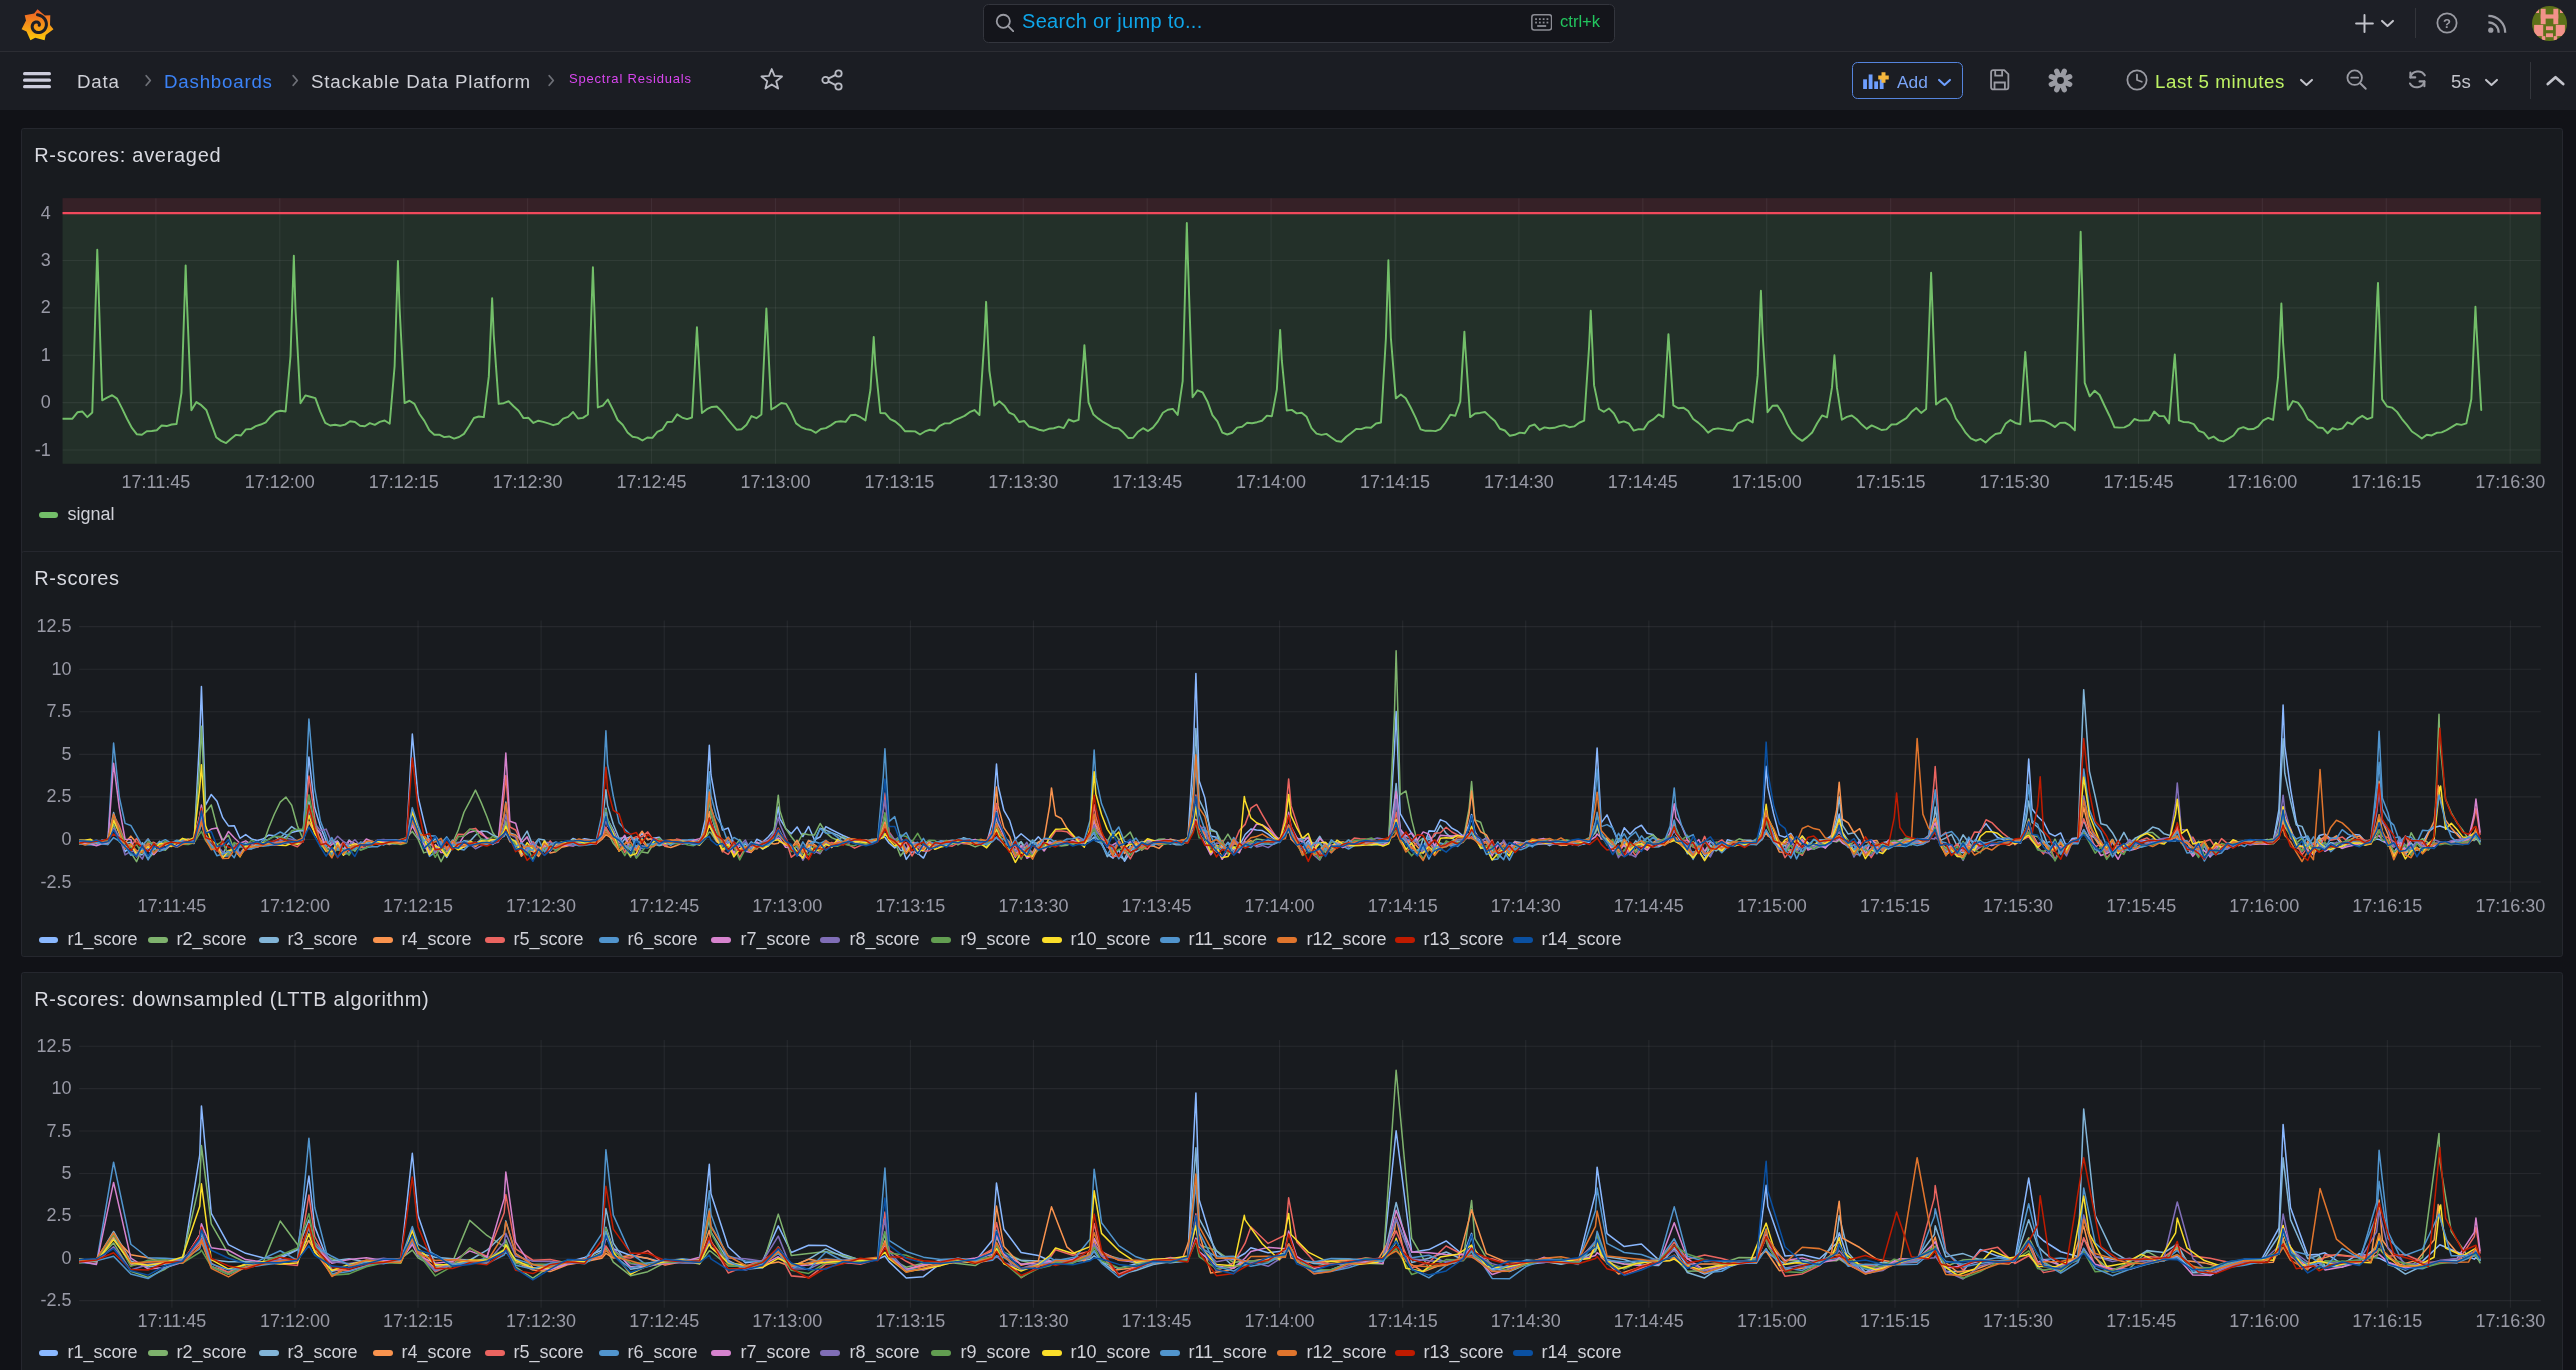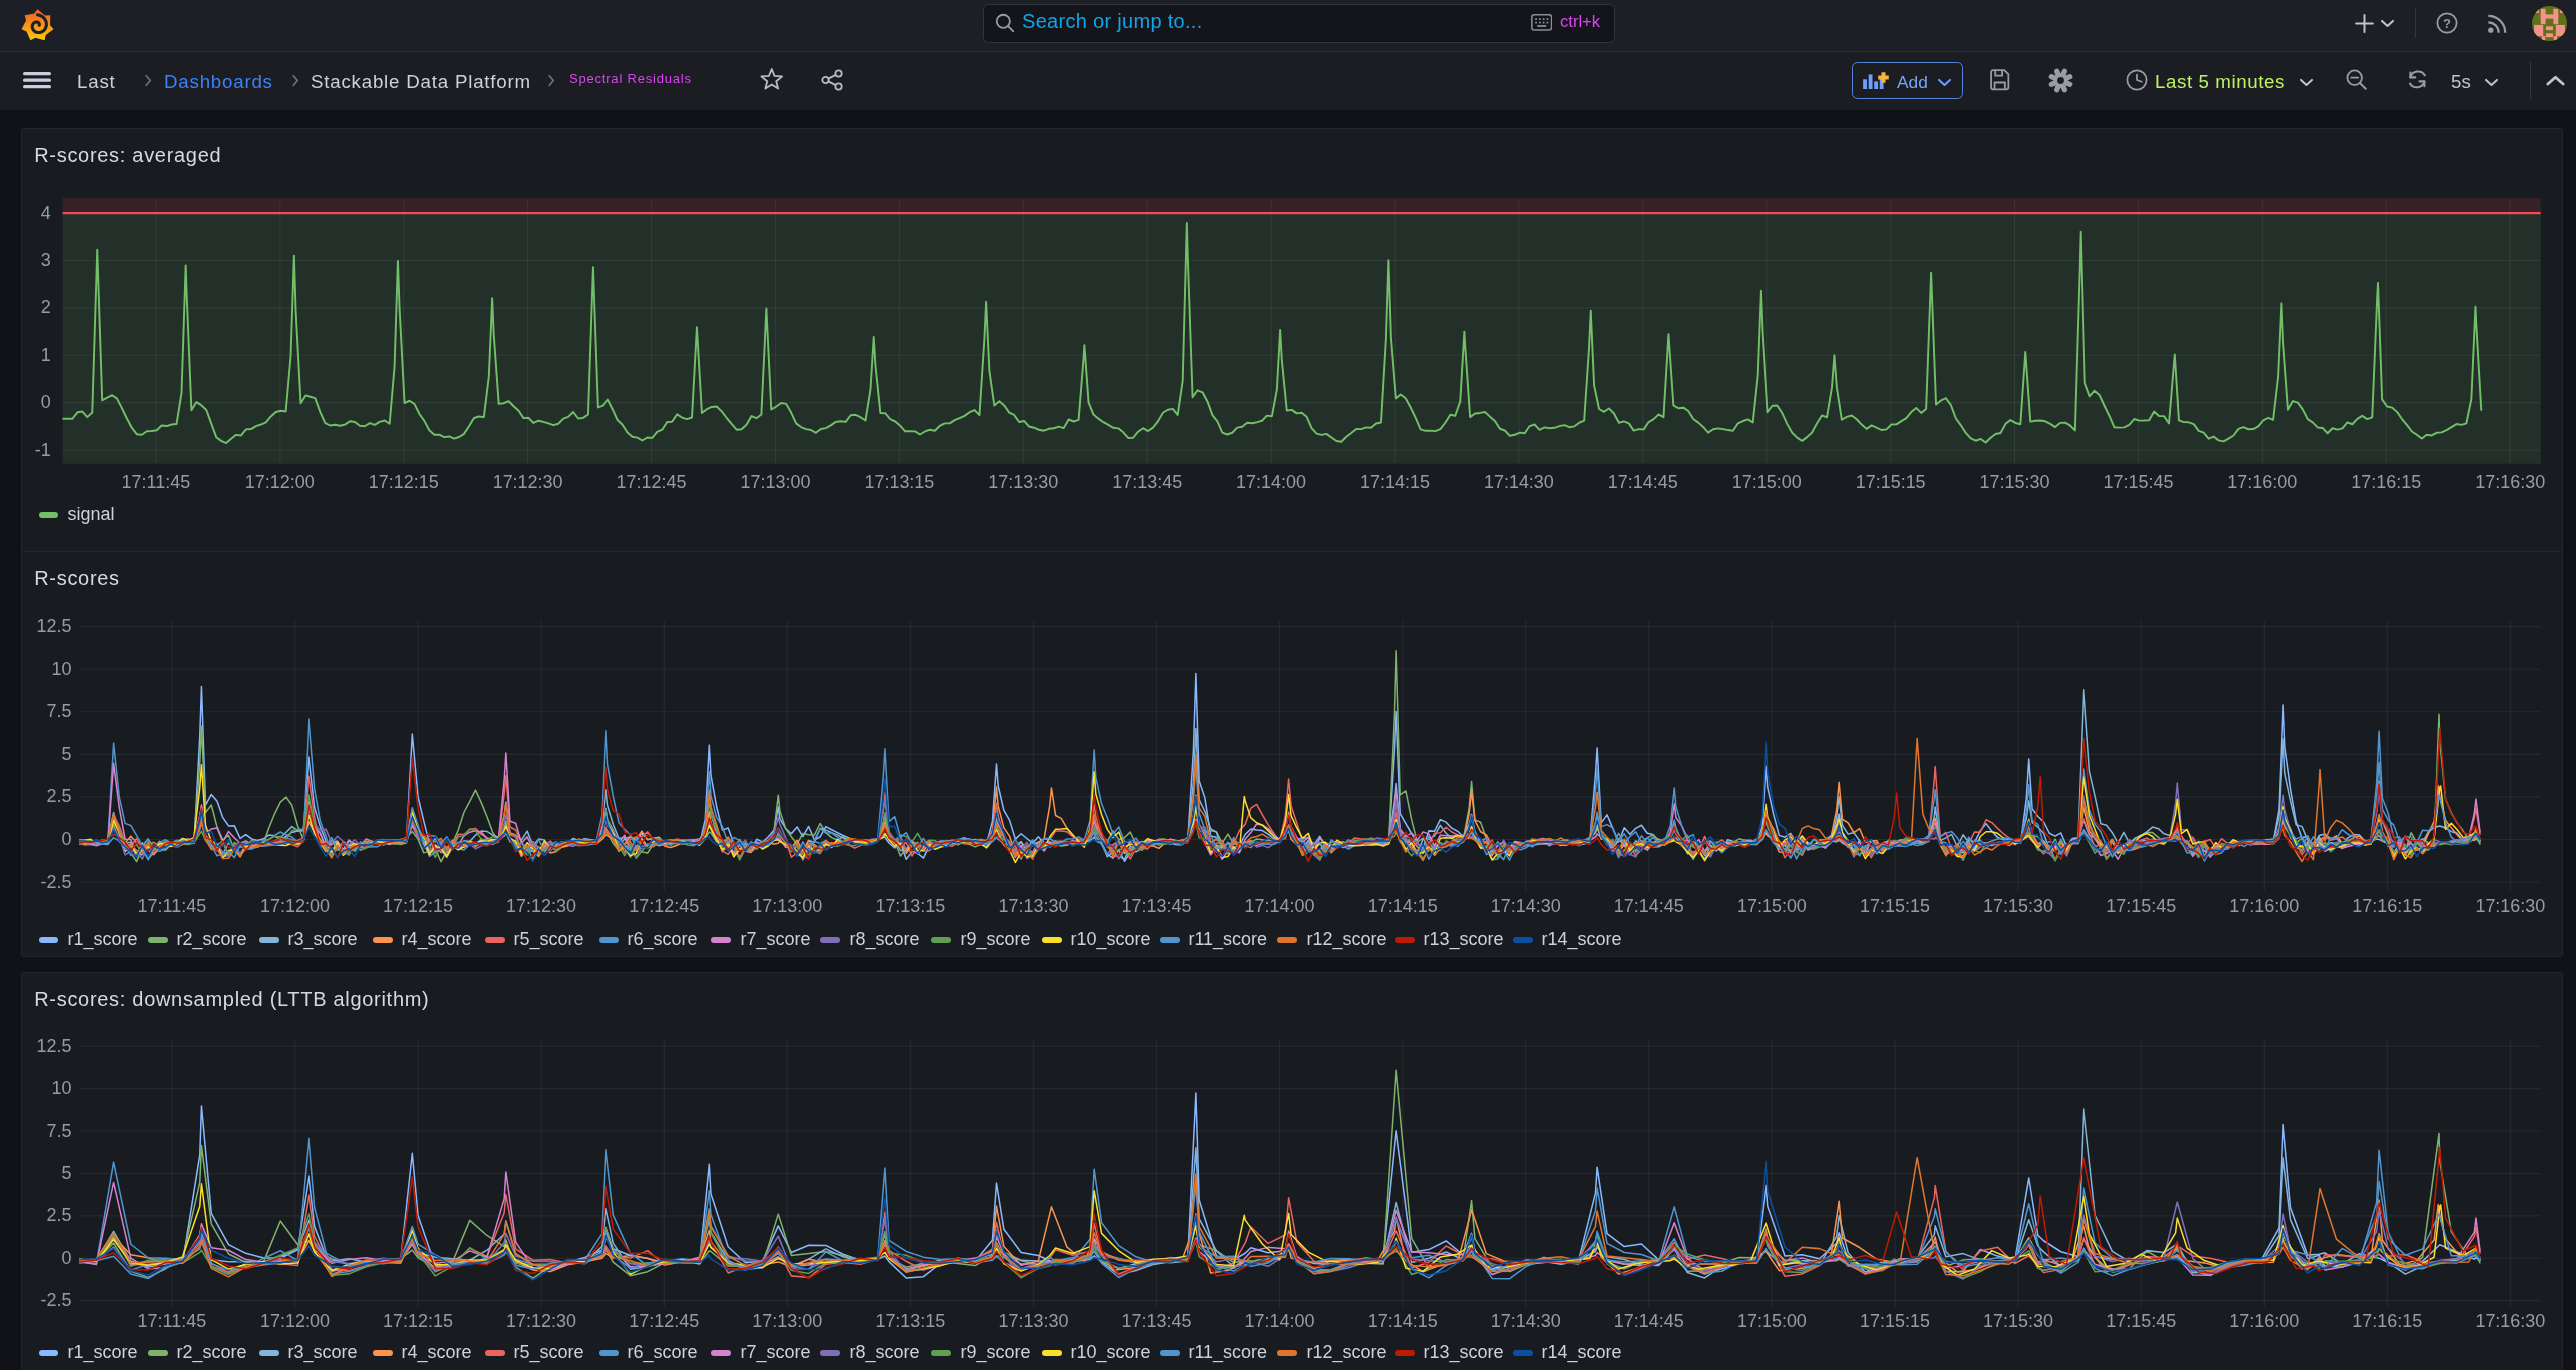--- a/index.html
+++ b/index.html
@@ -35,21 +35,21 @@
     <rect x="6" y="7.5" width="2.6" height="2.6" fill="#8b8c94"></rect>
     <rect x="11.5" y="7.5" width="2.6" height="2.6" fill="#8b8c94"></rect>
     <rect x="17" y="7.5" width="2.6" height="2.6" fill="#8b8c94"></rect>
     <rect x="22.5" y="7.5" width="2.6" height="2.6" fill="#8b8c94"></rect>
     <rect x="6" y="12.5" width="2.6" height="2.6" fill="#8b8c94"></rect>
     <rect x="11.5" y="12.5" width="2.6" height="2.6" fill="#8b8c94"></rect>
     <rect x="17" y="12.5" width="2.6" height="2.6" fill="#8b8c94"></rect>
     <rect x="22.5" y="12.5" width="2.6" height="2.6" fill="#8b8c94"></rect>
     <rect x="9" y="17.5" width="13" height="2.6" fill="#8b8c94"></rect>
   </svg>
-<div style="position:absolute;left:1560px;top:11.8px;font-size:16.6px;color:#d946ef;font-weight:400;letter-spacing:0;white-space:nowrap">ctrl+k</div>
+<div style="position:absolute;left:1560px;top:11.8px;font-size:16.6px;color:#22c55e;font-weight:400;letter-spacing:0;white-space:nowrap">ctrl+k</div>
 <svg style="position:absolute;left:2354px;top:12.5px" width="21" height="21" viewBox="0 0 30 30">
     <line x1="15.0" y1="3" x2="15.0" y2="27" stroke="#c3c4cb" stroke-width="2.8" stroke-linecap="round"></line>
     <line x1="3" y1="15.0" x2="27" y2="15.0" stroke="#c3c4cb" stroke-width="2.8" stroke-linecap="round"></line>
   </svg>
 <svg style="position:absolute;left:2380px;top:16px" width="15" height="15" viewBox="0 0 22 22">
     <polyline points="3,7.260000000000001 11.0,14.520000000000001 19,7.260000000000001" fill="none" stroke="#c3c4cb" stroke-width="3" stroke-linecap="round" stroke-linejoin="round"></polyline>
   </svg>
 <div style="position:absolute;left:2415px;top:8.3px;width:1.4px;height:30px;background:#33353b"></div>
 <svg style="position:absolute;left:2436px;top:11.8px" width="22" height="22" viewBox="0 0 32 32">
     <circle cx="16" cy="16" r="14" fill="none" stroke="#9a9ba3" stroke-width="2.6"></circle>
@@ -79,21 +79,21 @@
       <rect x="20" y="39" width="10" height="5.5" fill="#F2928A"></rect>
       <rect x="14" y="43" width="5" height="6" fill="#F2928A"></rect>
       <rect x="31" y="43" width="5" height="6" fill="#F2928A"></rect>
     </g>
   </svg>
 <svg style="position:absolute;left:23px;top:72px" width="28" height="16.6" viewBox="0 0 41 24">
     <rect x="0" y="0.0" width="41" height="4.6" rx="2.3" fill="#ccccdc"></rect>
     <rect x="0" y="9.5" width="41" height="4.6" rx="2.3" fill="#ccccdc"></rect>
     <rect x="0" y="19.0" width="41" height="4.6" rx="2.3" fill="#ccccdc"></rect>
   </svg>
-<div style="position:absolute;left:77px;top:71px;font-size:18.7px;color:#d0d1d8;font-weight:400;letter-spacing:0.8px;white-space:nowrap">Last</div>
+<div style="position:absolute;left:77px;top:71px;font-size:18.7px;color:#d0d1d8;font-weight:400;letter-spacing:0.8px;white-space:nowrap">Data</div>
 <div style="position:absolute;left:164px;top:71px;font-size:18.7px;color:#3b82f6;font-weight:400;letter-spacing:0.8px;white-space:nowrap">Dashboards</div>
 <div style="position:absolute;left:311px;top:71px;font-size:18.7px;color:#d0d1d8;font-weight:400;letter-spacing:0.8px;white-space:nowrap">Stackable Data Platform</div>
 <div style="position:absolute;left:569px;top:71px;font-size:13px;color:#d946ef;font-weight:400;letter-spacing:0.8px;white-space:nowrap">Spectral Residuals</div>
 <svg style="position:absolute;left:142px;top:73px" width="12.5" height="15" viewBox="0 0 18 22">
     <polyline points="6,4 12,11 6,18" fill="none" stroke="#6e7077" stroke-width="2.6" stroke-linecap="round" stroke-linejoin="round"></polyline>
   </svg>
 <svg style="position:absolute;left:289px;top:73px" width="12.5" height="15" viewBox="0 0 18 22">
     <polyline points="6,4 12,11 6,18" fill="none" stroke="#6e7077" stroke-width="2.6" stroke-linecap="round" stroke-linejoin="round"></polyline>
   </svg>
 <svg style="position:absolute;left:545px;top:73px" width="12.5" height="15" viewBox="0 0 18 22">

